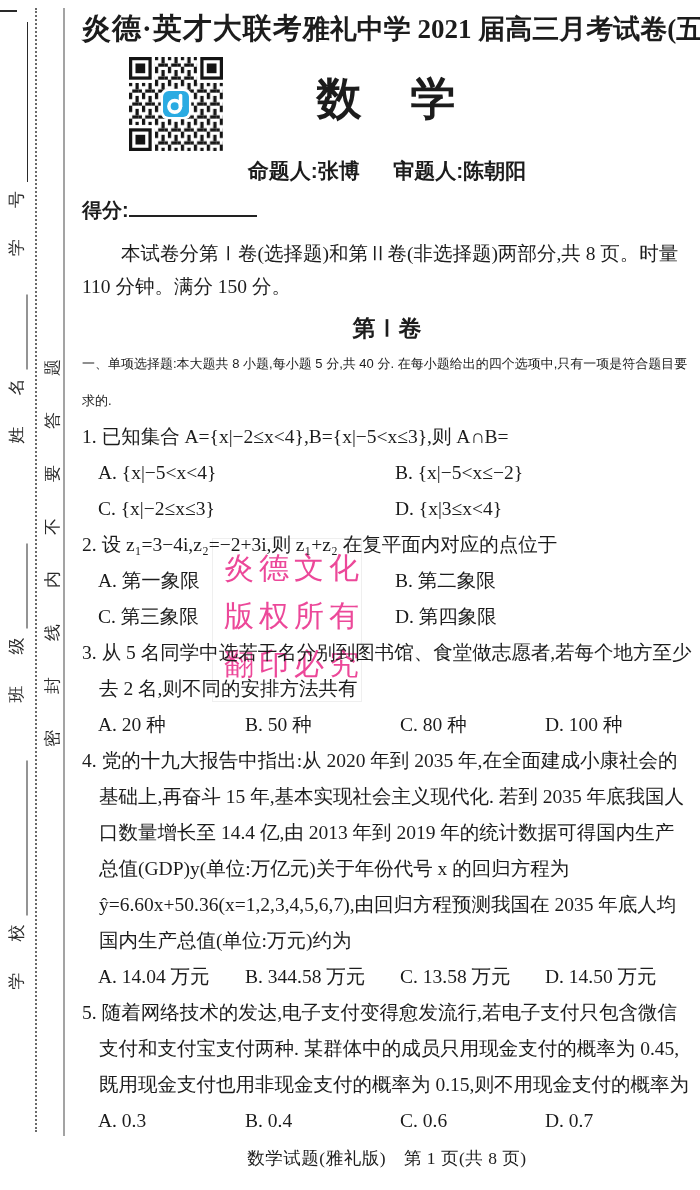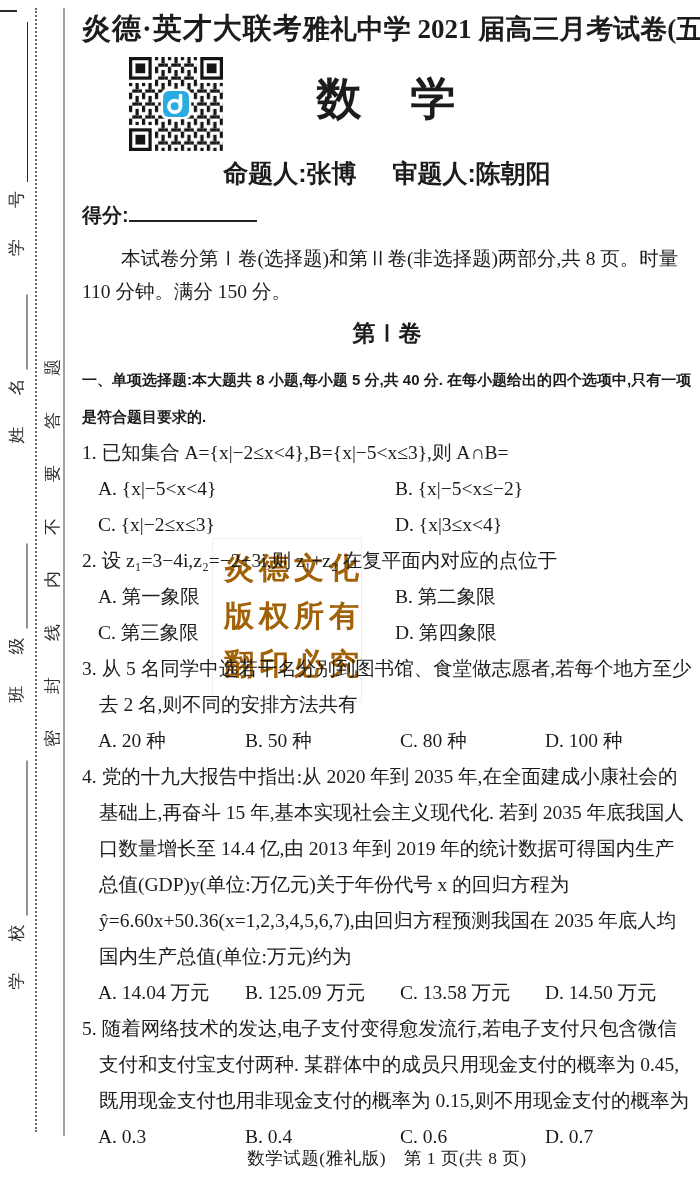--- a/index.html
+++ b/index.html
@@ -21,40 +21,40 @@
   .sb-field .blank { display:inline-block; border-bottom:1.8px solid #2a2a2a; height:18px; margin-left:2px; }
   .seal-text {
     position:absolute; left:-158px; top:526px; width:420px; height:22px;
     font-size:17px; color:#2a2a2a; text-align:center; white-space:nowrap;
     letter-spacing:36px; transform:rotate(-90deg);
   }
   
   .wm-box { position:absolute; left:212px; top:538px; width:150px; height:164px;
             background:#fff; border:1px solid #efefef; z-index:0; }
   .watermark { position:absolute; left:224px; top:544px; z-index:0;
-    font-size:30px; font-weight:bold; color:#a16207; letter-spacing:5px;
+    font-size:30px; font-weight:normal; color:#ec4899; letter-spacing:5px;
     line-height:48px; white-space:nowrap; }
   
   .main { position:absolute; left:82px; top:0; width:610px; z-index:1; }
   .title { margin-top:9px; text-align:center; white-space:nowrap; }
   .title .brand { font-size:29px; font-weight:900; letter-spacing:1px; }
   .title .rest  { font-size:27px; font-weight:700; }
   .subject-row { position:relative; height:100px; margin-top:6px; }
   .qr { position:absolute; left:47px; top:2px; width:94px; height:94px; }
   .subject { position:absolute; left:0; right:0; top:14px; text-align:center;
     font-family:"Liberation Sans", sans-serif; font-weight:900; font-size:45px; letter-spacing:2px; }
   .authors { text-align:center; margin-top:2px;
-    font-family:"Liberation Sans", sans-serif; font-weight:700; font-size:25px; }
+    font-family:"Liberation Sans", sans-serif; font-weight:700; font-size:21px; }
   .score-row { text-align:left; padding-right:12px; margin-top:12px;
     font-family:"Liberation Sans", sans-serif; font-weight:700; font-size:20px; }
   .score-blank { display:inline-block; width:128px; height:20px; border-bottom:2px solid #222; }
   .intro { margin-top:13px; font-size:19.5px; line-height:33px; text-indent:2em; }
   .part-title { text-align:center; font-size:23px; font-weight:700; margin-top:10px; }
-  .section-heading { margin-top:12px; font-family:"Liberation Sans", sans-serif;
-    font-weight:700; font-size:15px; line-height:37px; }
+  .section-heading { margin-top:1px; font-family:"Liberation Sans", sans-serif;
+    font-weight:400; font-size:13px; line-height:37px; }
   .question { font-size:19.5px; line-height:36px; }
   .q-stem { padding-left:17px; text-indent:-17px; }
   .q-num { margin-right:5px; }
   .q-options { margin-left:16px; display:grid; }
   .cols2 { grid-template-columns:297px 1fr; }
   .cols4 { grid-template-columns:147px 155px 145px 1fr; }
   .opt { white-space:nowrap; }
   .footer { position:absolute; left:82px; width:610px; top:1146px;
     text-align:center; font-size:17.5px; letter-spacing:0.5px; }
 </style>
@@ -184,21 +184,21 @@
         <span class="opt">B. 50 种</span>
         <span class="opt">C. 80 种</span>
         <span class="opt">D. 100 种</span>
       </div>
     </div>
 
     <div class="question">
       <p class="q-stem"><span class="q-num">4.</span><span>党的十九大报告中指出:从 2020 年到 2035 年,在全面建成小康社会的基础上,再奋斗 15 年,基本实现社会主义现代化. 若到 2035 年底我国人口数量增长至 14.4 亿,由 2013 年到 2019 年的统计数据可得国内生产总值(GDP)y(单位:万亿元)关于年份代号 x 的回归方程为 ŷ=6.60x+50.36(x=1,2,3,4,5,6,7),由回归方程预测我国在 2035 年底人均国内生产总值(单位:万元)约为</span></p>
       <div class="q-options cols4">
         <span class="opt">A. 14.04 万元</span>
-        <span class="opt">B. 125.09 万元</span>
+        <span class="opt">B. 344.58 万元</span>
         <span class="opt">C. 13.58 万元</span>
         <span class="opt">D. 14.50 万元</span>
       </div>
     </div>
 
     <div class="question">
       <p class="q-stem"><span class="q-num">5.</span><span>随着网络技术的发达,电子支付变得愈发流行,若电子支付只包含微信支付和支付宝支付两种. 某群体中的成员只用现金支付的概率为 0.45,既用现金支付也用非现金支付的概率为 0.15,则不用现金支付的概率为</span></p>
       <div class="q-options cols4">
         <span class="opt">A. 0.3</span>
         <span class="opt">B. 0.4</span>

